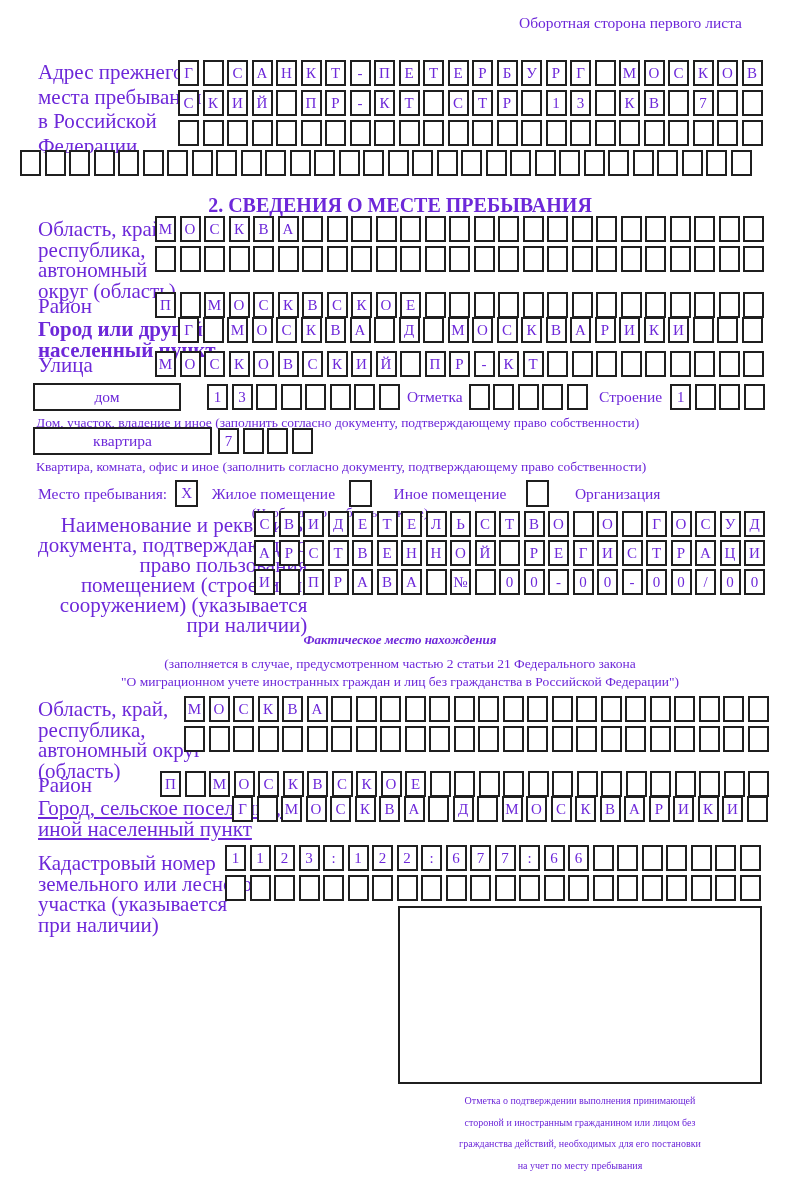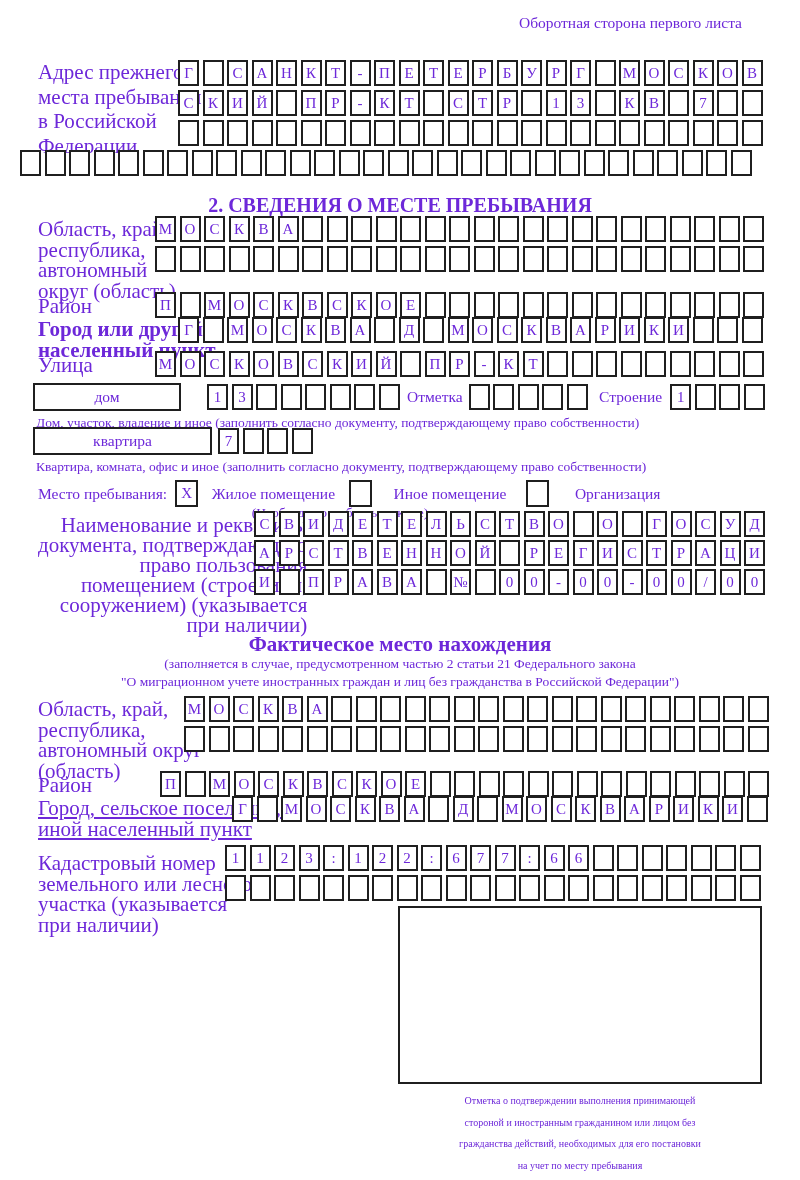--- a/index.html
+++ b/index.html
@@ -40,21 +40,21 @@
   #house-row{left:33px;top:383px;}
   #house-note{left:36px;top:414px;}
   #apt-row{left:33px;top:427px;}
   #apt-note{left:36px;top:458px;}
   #stay-row{left:38px;top:474px;margin-top:6px;}
   #stay-note{left:160px;top:504px;width:360px;text-align:center;}
   #doc-label{left:38px;top:515px;line-height:20px;text-align:right;}
   #doc-r1{left:254px;top:511px;}
   #doc-r2{left:254px;top:540px;}
   #doc-r3{left:254px;top:569px;}
-  #title3{top:632px;font-size:21px;}
+  #title3{top:632px;font-size:13px;font-style:italic;}
   #notes3{top:655px;}
   #region2-label{left:38px;top:699px;}
   #region2-r1{left:184px;top:696px;}
   #region2-r2{left:184px;top:726px;}
   #district2-label{left:38px;top:775px;}
   #district2-row{left:160px;top:771px;}
   #city2-label{left:38px;top:798px;text-decoration:underline;}
   #city2-row{left:232px;top:796px;}
   #cad-label{left:38px;top:837px;margin-top:16px;}
   #cad-r1{left:225px;top:845px;}

